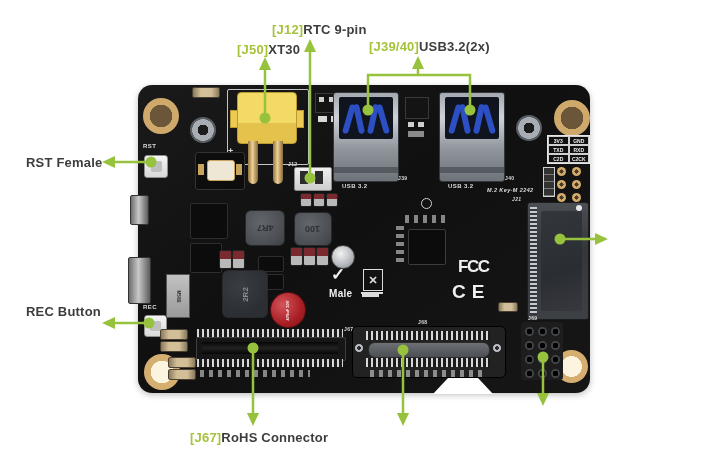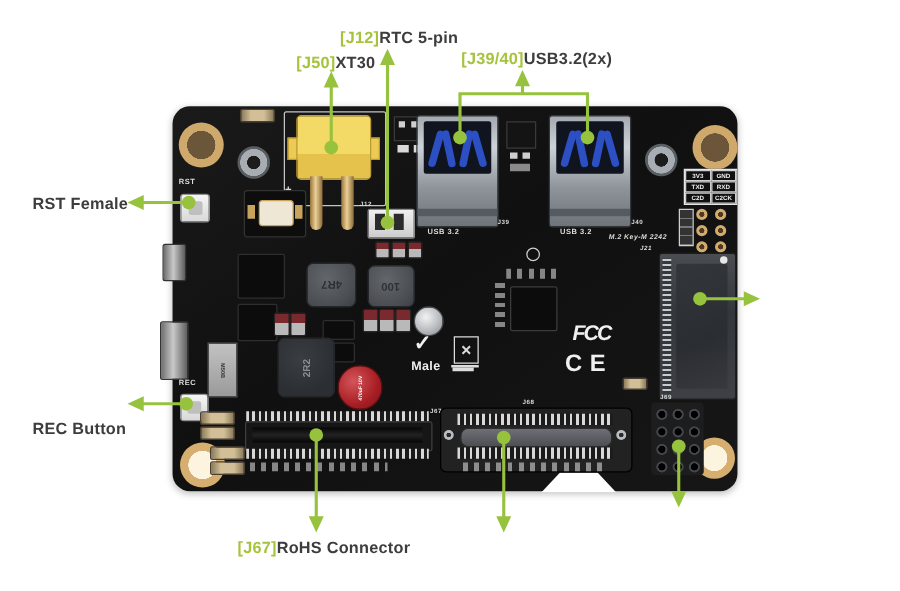--- a/index.html
+++ b/index.html
@@ -180,21 +180,21 @@
 
   <div class="abs hole" style="left:331px;top:245px;width:22px;height:22px;background:radial-gradient(circle at 40% 35%,#f2f2f2,#b9bcc0 55%,#84888d);border:1px solid #4a4a4a;"></div>
 
   <span class="logo" style="left:331px;top:264px;font-size:17px;">✓</span>
   <span class="logo" style="left:329px;top:288px;font-size:10px;letter-spacing:.3px;">Male</span>
   <div class="abs" style="left:362px;top:294px;width:17px;height:3px;background:#dcdcdc;"></div>
   <div class="weee" style="left:363px;top:269px;width:18px;height:20px;">
       <span>✕</span>
     </div>
   <div class="abs" style="left:361px;top:292px;width:22px;height:2px;background:#dcdcdc;"></div>
-  <span class="logo" style="left:458px;top:257px;font-size:17px;letter-spacing:-1.5px;font-style:italic;">FCC</span>
+  <span class="logo" style="left:458px;top:257px;font-size:17px;letter-spacing:-1.5px;">FCC</span>
   <span class="logo" style="left:452px;top:281px;font-size:19px;letter-spacing:6px;font-weight:600;">CE</span>
 
   <div class="abs comb-faint" style="left:405px;top:215px;width:40px;height:8px;"></div>
   <div class="abs" style="left:396px;top:226px;width:8px;height:38px;background:repeating-linear-gradient(180deg,rgba(230,230,230,.55) 0 4px,transparent 4px 8px);"></div>
   <div class="abs fet" style="left:408px;top:229px;width:36px;height:34px;border:1px solid #3c3c3c;"></div>
   <div class="abs hole" style="left:421px;top:198px;width:9px;height:9px;border:1.5px solid #cfcfcf;background:transparent;"></div>
 
   <div class="abs cap-tan" style="left:160px;top:329px;width:26px;height:9px;"></div>
   <div class="abs cap-tan" style="left:160px;top:341px;width:26px;height:9px;"></div>
   <div class="abs cap-tan" style="left:168px;top:357px;width:26px;height:9px;"></div>
@@ -290,20 +290,20 @@
         </g>
 
       <g>
           <line x1="403" y1="350" x2="403" y2="415"></line>
           <circle cx="403" cy="350" r="5.5" stroke="none"></circle>
           <polygon points="403,426 397,413 409,413" stroke="none"></polygon>
         </g>
     </g>
   </svg>
 
-  <div class="callout" style="left:272px;top:22px;"><span class="pfx">[J12]</span><span>RTC 5-pin</span></div>
+  <div class="callout" style="left:272px;top:22px;"><span class="pfx">[J12]</span><span>RTC 9-pin</span></div>
   <div class="callout" style="left:237px;top:42px;"><span class="pfx">[J50]</span><span>XT30</span></div>
   <div class="callout" style="left:369px;top:39px;"><span class="pfx">[J39/40]</span><span>USB3.2(2x)</span></div>
   <div class="callout" style="left:26px;top:155px;"><span>RST Female</span></div>
-  <div class="callout" style="left:26px;top:335px;"><span>REC Button</span></div>
+  <div class="callout" style="left:26px;top:304px;"><span>REC Button</span></div>
   <div class="callout" style="left:190px;top:430px;"><span class="pfx">[J67]</span><span>RoHS Connector</span></div>
 
 </div>
 
 </body></html>

